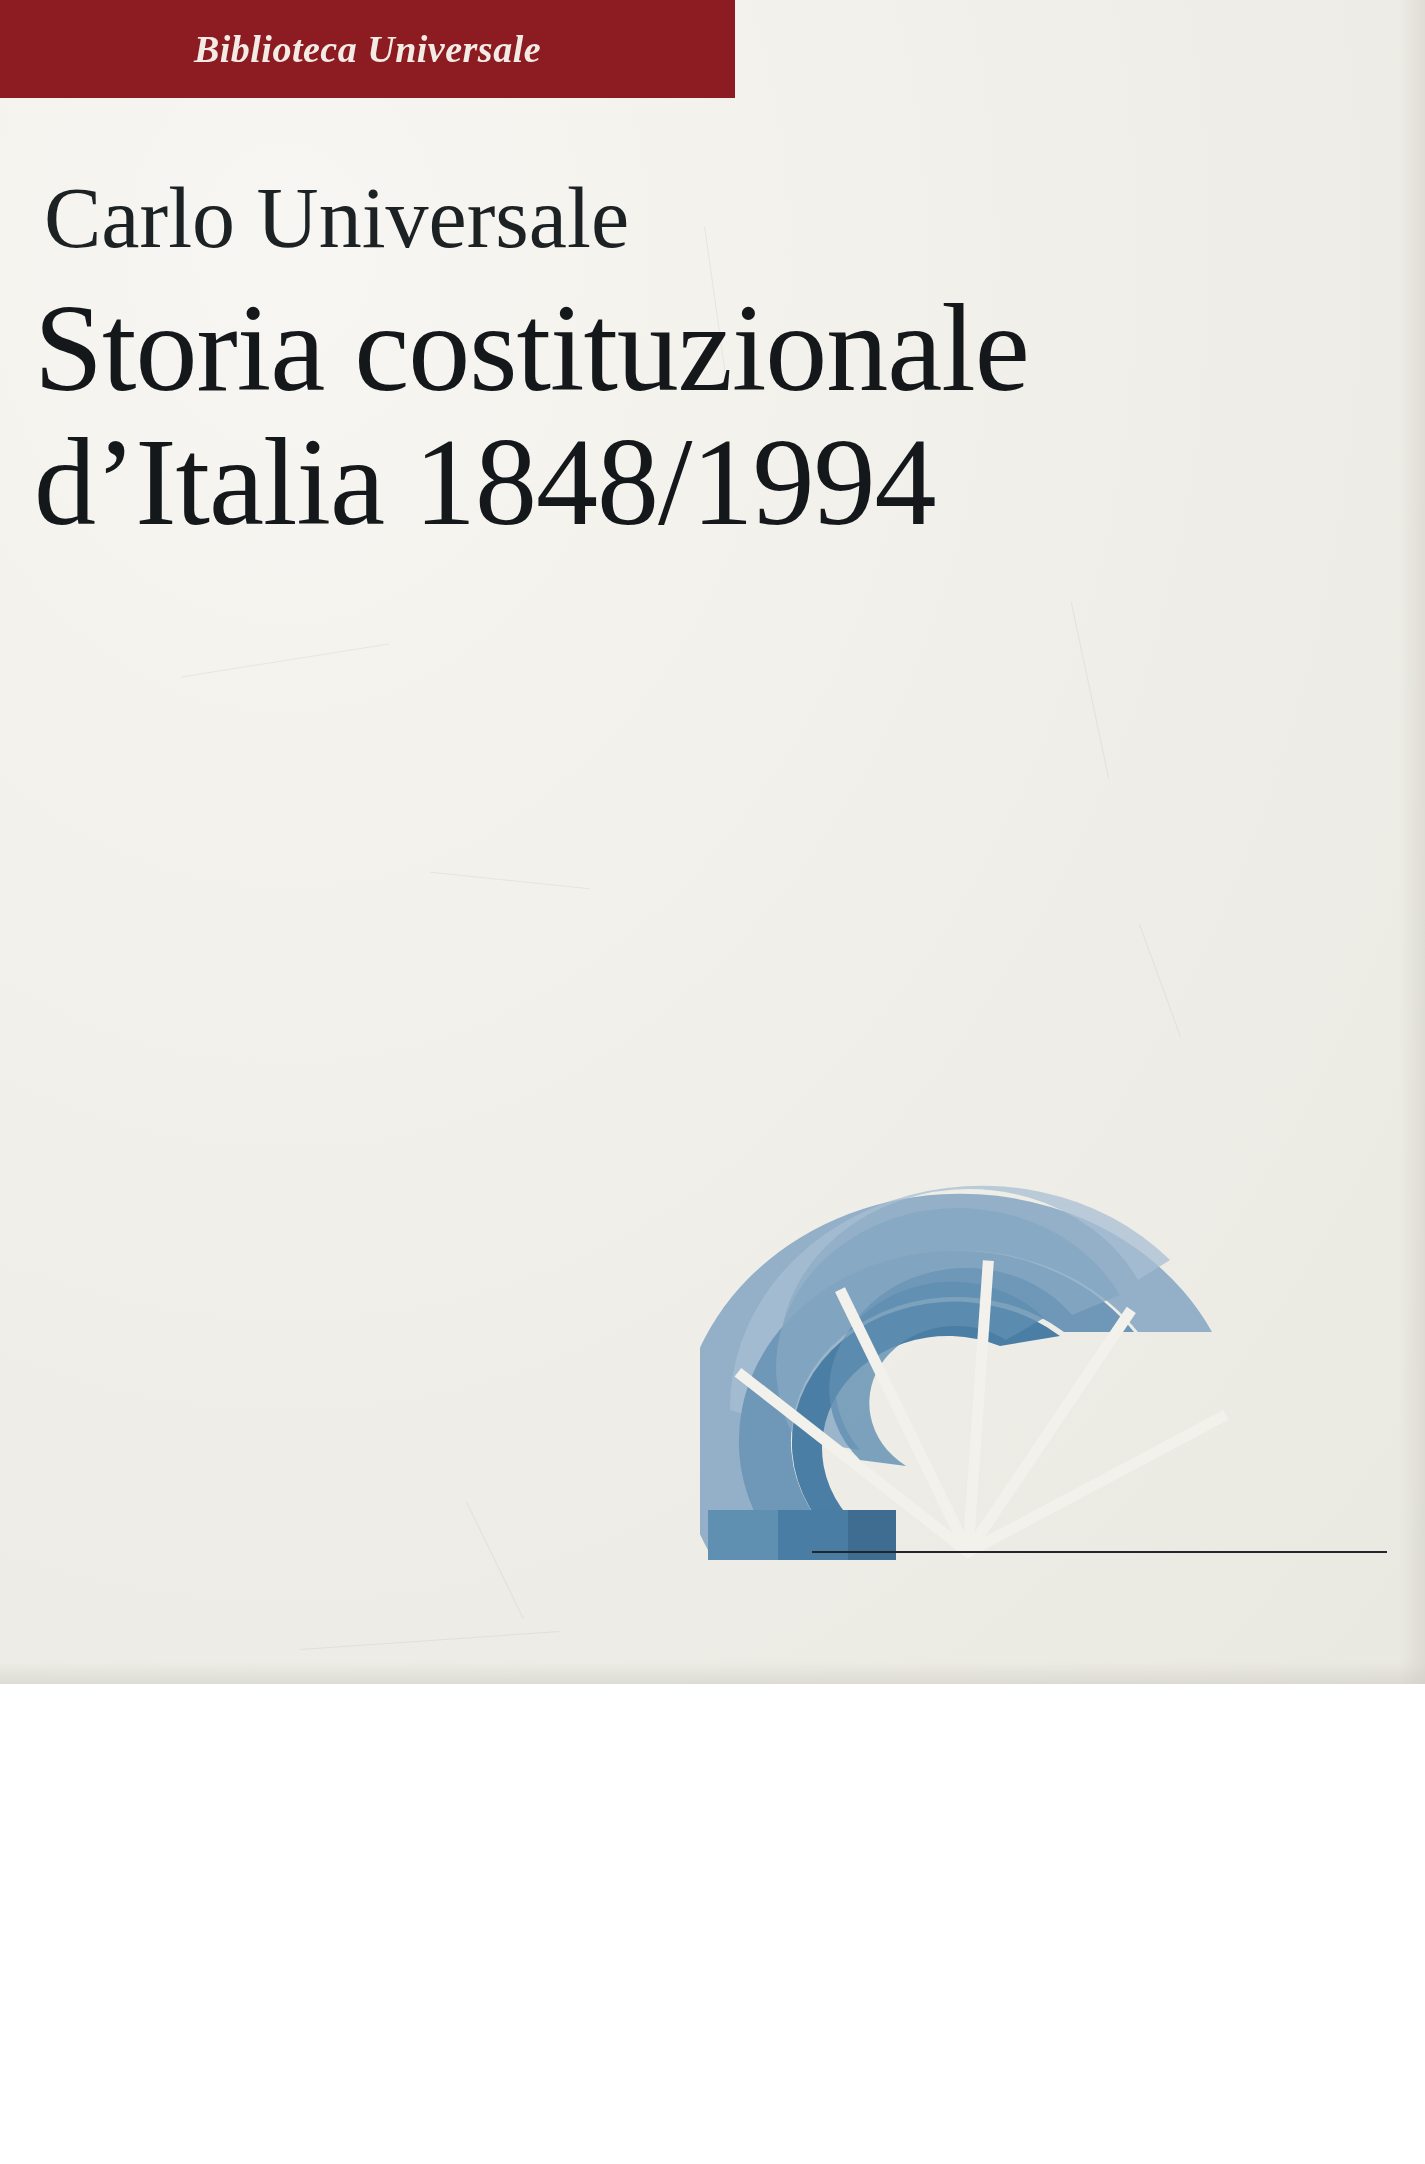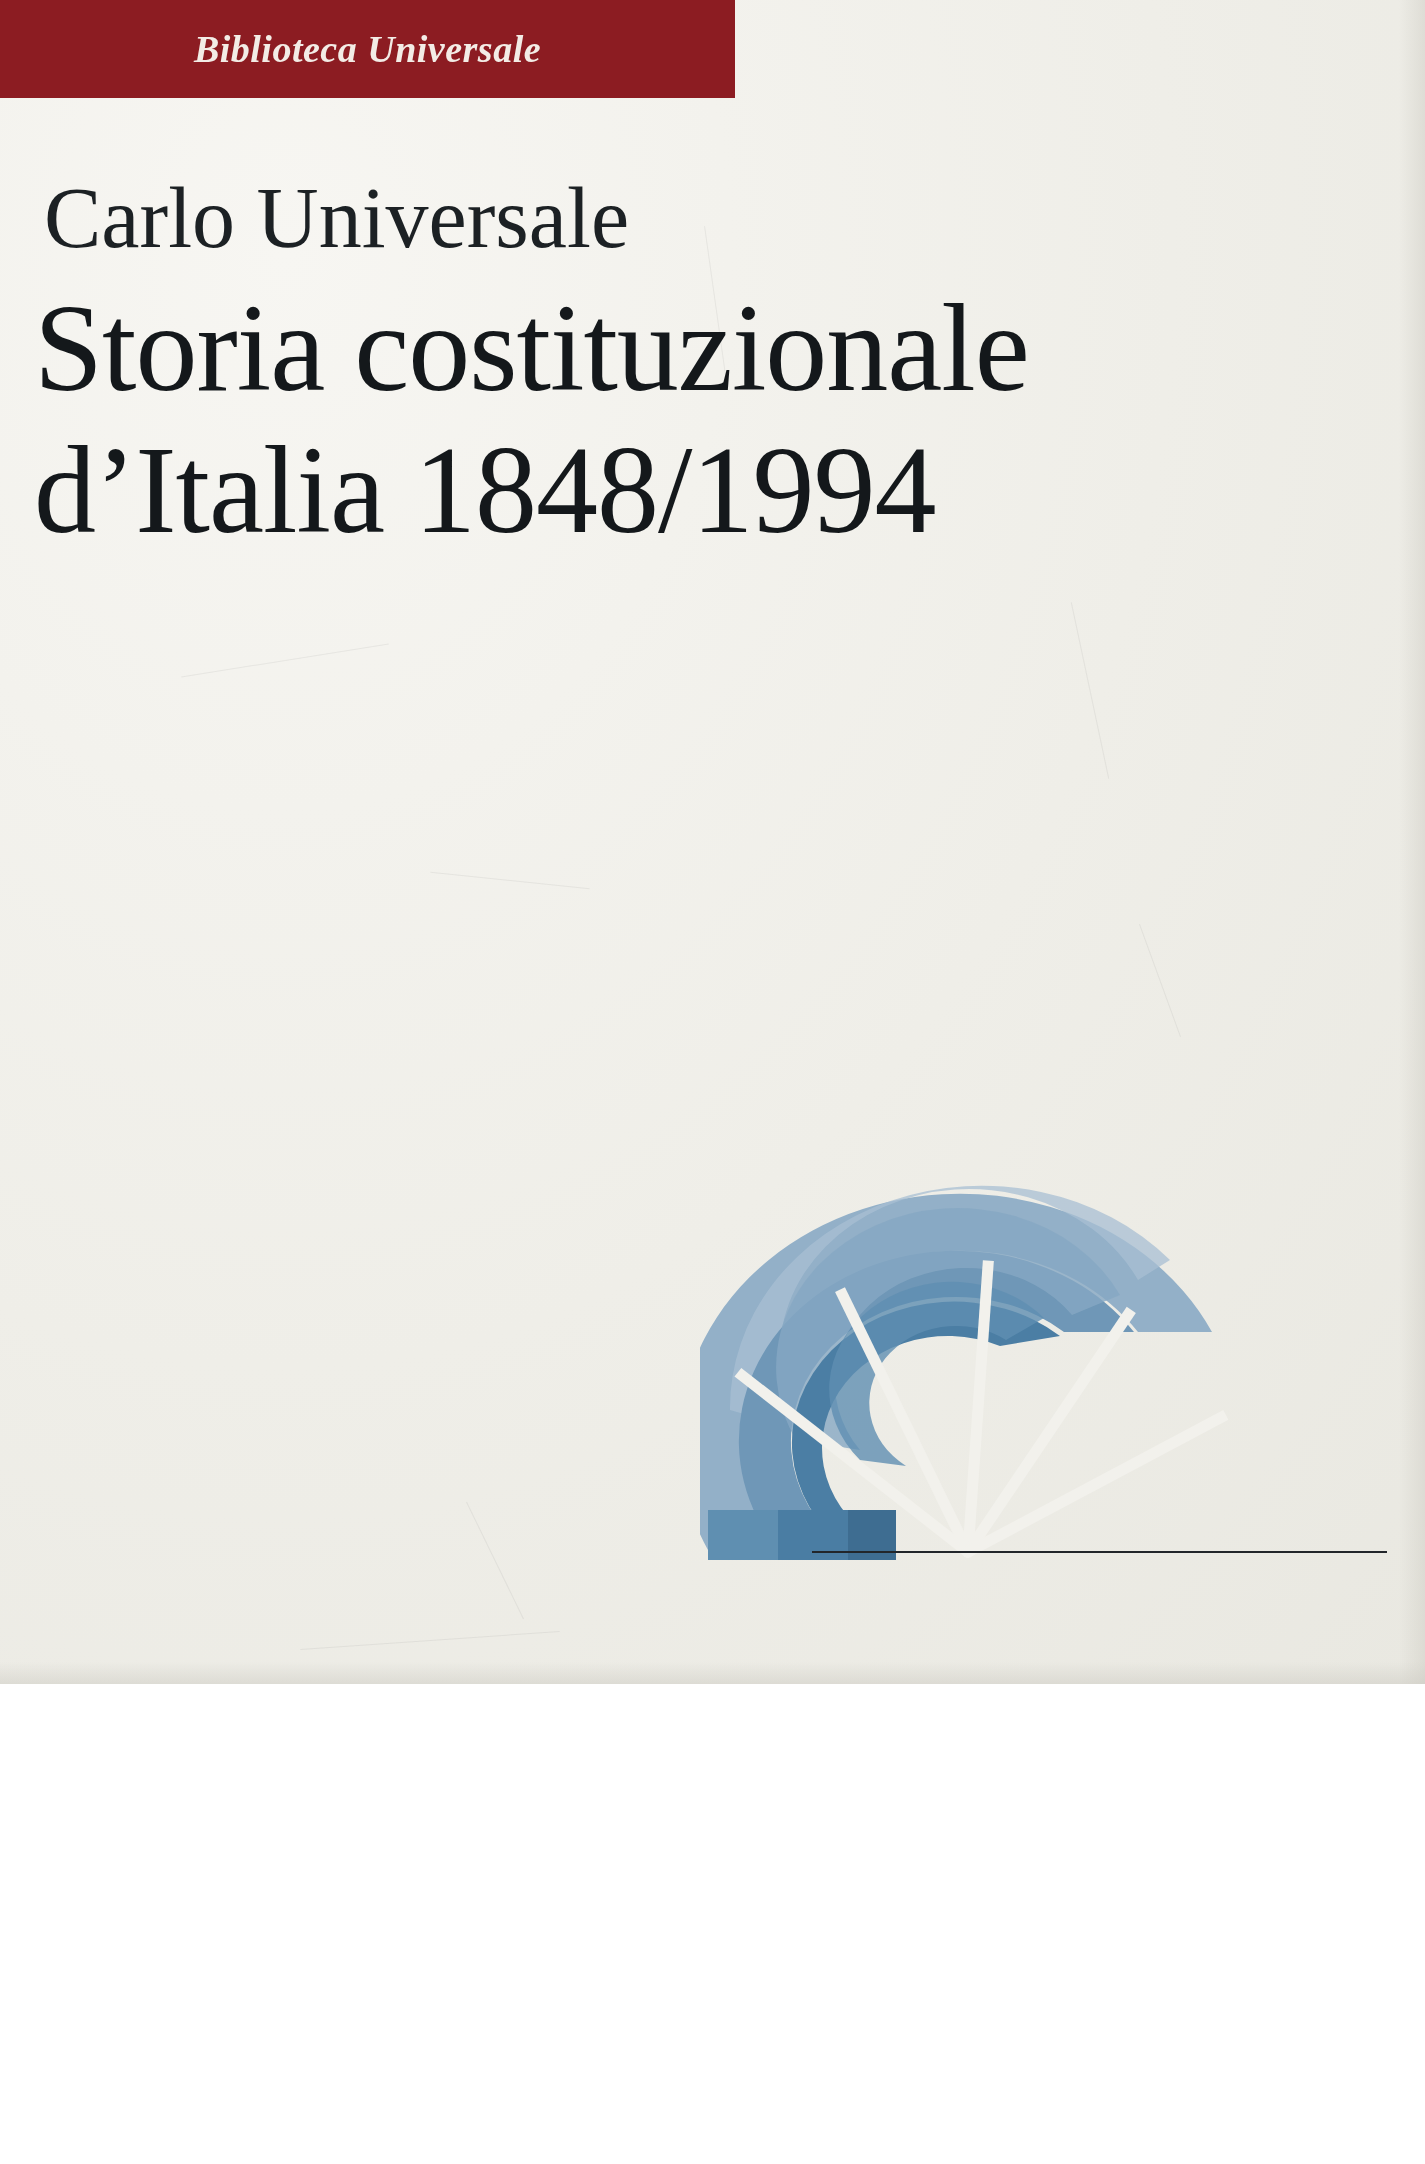--- a/index.html
+++ b/index.html
@@ -75,21 +75,21 @@
   .title-line {
     font-family: "Liberation Serif", serif;
     font-size: 124px;
     line-height: 122px;
     color: #14181b;
     white-space: nowrap;
     font-weight: normal;
     letter-spacing: -1px;
   }
   .title-line.second {
-    margin-top: 20px;
+    margin-top: 12px;
   }
 
   
   .illustration {
     position: absolute;
     left: 700px;
     top: 1110px;
     width: 560px;
     height: 470px;
   }

